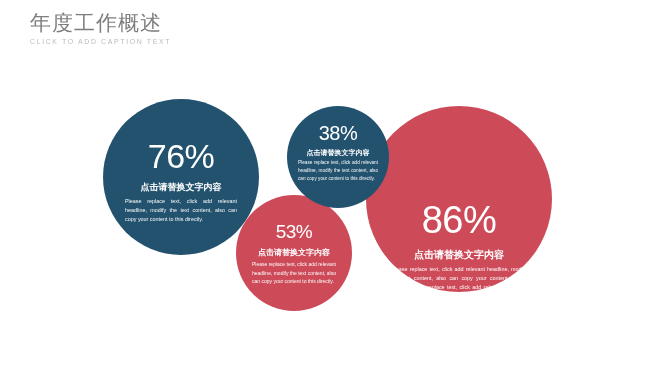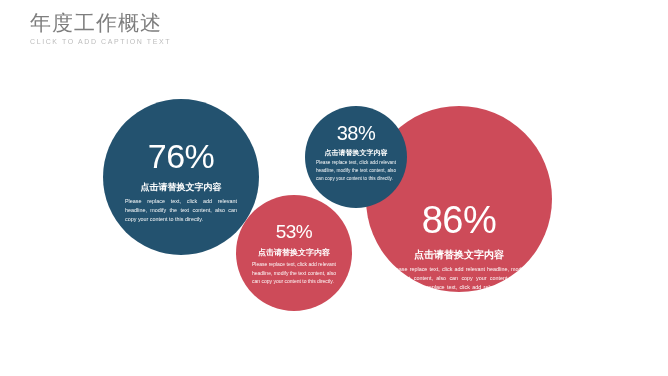--- a/index.html
+++ b/index.html
@@ -101,21 +101,21 @@
     z-index: 3;
     padding-top: 47px;
   }
   #bubble-86 .pct { font-size: 38px; margin-top: 48px; }
   #bubble-86 .cn-head { font-size: 10px; margin-top: 9px; }
   #bubble-86 .body { font-size: 5.4px; line-height: 9px; width: 136px; margin-top: 4px; }
 
   
   #bubble-38 {
     width: 102px; height: 102px;
-    left: 305px; top: 106px;
+    left: 287px; top: 106px;
     background: #23526f;
     z-index: 4;
     padding-top: 17px;
   }
   #bubble-38 .pct { font-size: 20px; }
   #bubble-38 .cn-head { font-size: 7px; margin-top: 5px; }
   #bubble-38 .body { font-size: 4.7px; line-height: 8px; width: 80px; margin-top: 2px; }
 </style>
 </head>
 <body>

